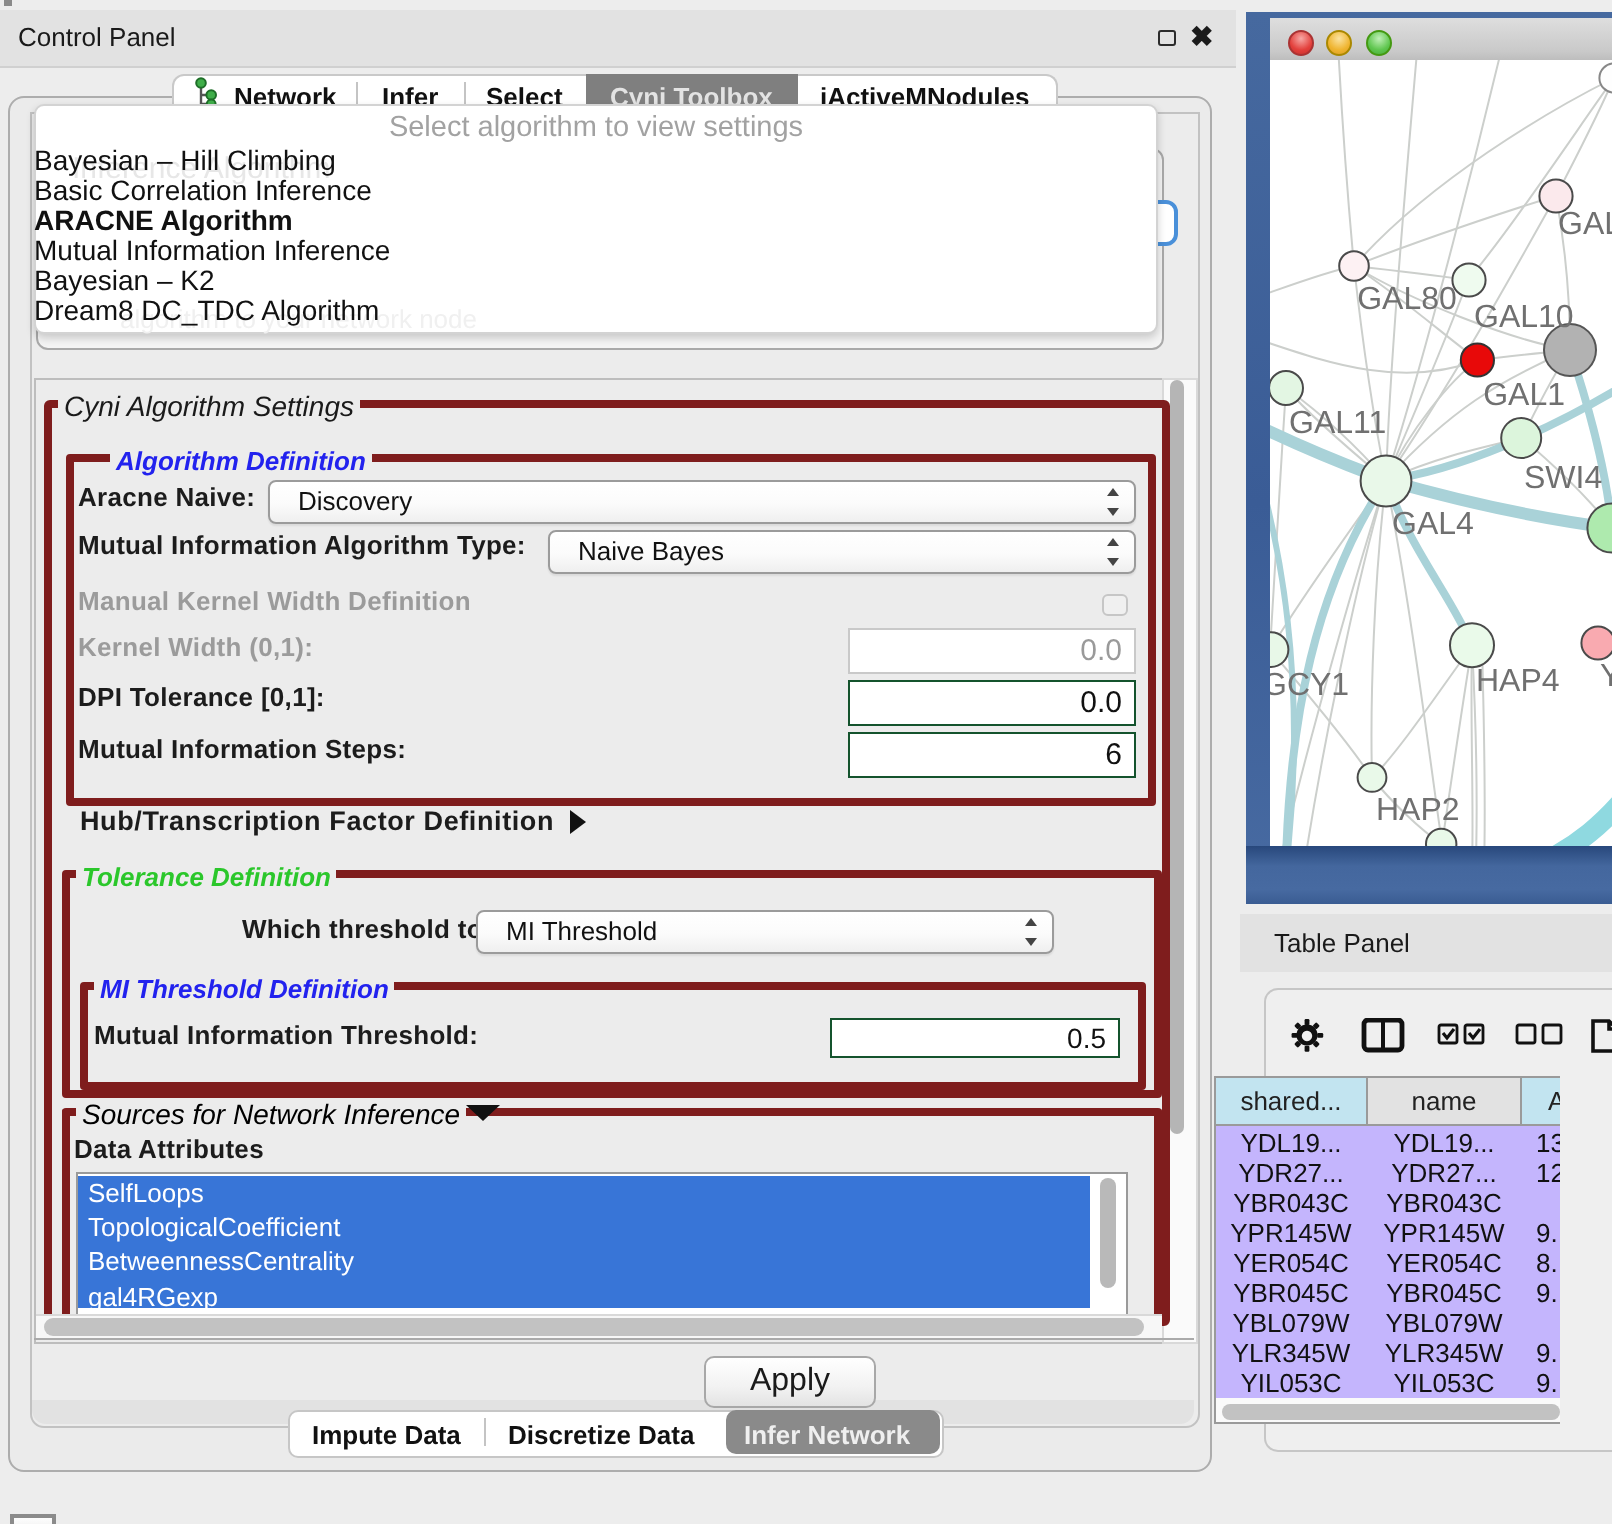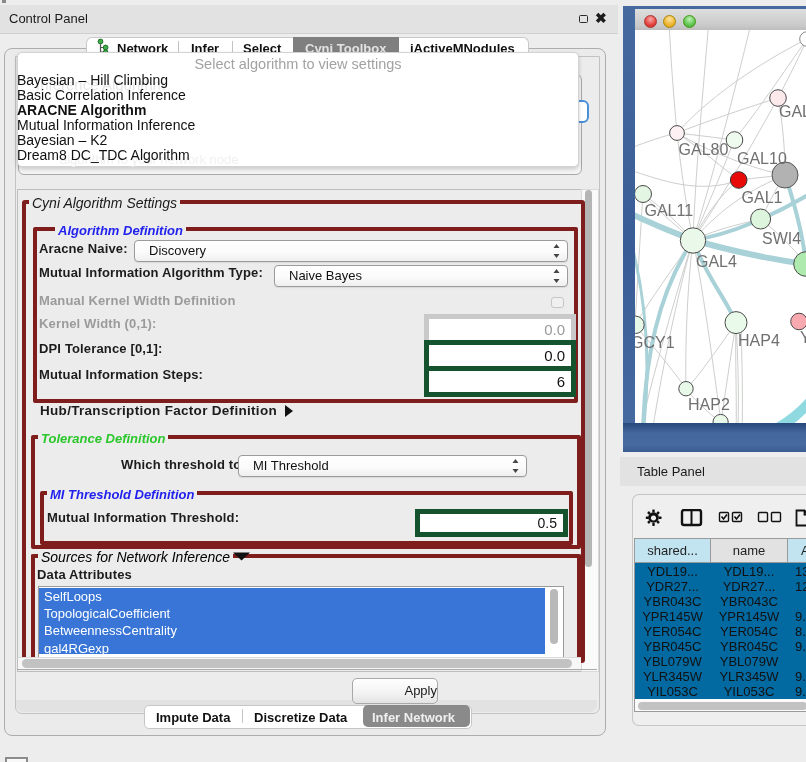--- a/index.html
+++ b/index.html
@@ -2,21 +2,21 @@
 <html><head>
 <meta charset="utf-8">
 <style>
   html,body{margin:0;padding:0;}
   body{width:806px;height:762px;position:relative;overflow:hidden;
        background:#ededed;font-family:"Liberation Sans", sans-serif;
        -webkit-font-smoothing:antialiased;}
   .abs{position:absolute;}
   .lbl{font-size:13px;font-weight:bold;color:#1c1c1c;white-space:nowrap;line-height:13px;letter-spacing:0.15px;}
   .dis{color:#9b9b9b;}
-  .field{position:absolute;background:#fff;border:5px solid #14532d;
+  .field{position:absolute;background:#fff;border:1px solid #14532d;
          font-size:15px;color:#111;text-align:right;line-height:21px;padding-right:6px;}
   .combo{position:absolute;border:1px solid #9b9b9b;border-radius:4px;
          background:linear-gradient(#ffffff,#fbfbfb 55%,#efefef);
          font-size:13px;color:#111;line-height:19px;padding-left:14px;
          box-shadow:0 1px 1px rgba(0,0,0,0.08);}
   .carets{position:absolute;right:7px;top:3px;width:7px;}
   .grp{position:absolute;border:4px solid #7f1d1d;border-radius:2px;font-style:italic;}
   .grptitle{position:absolute;top:-7px;background:#ececec;padding:0 3px;
             font-size:13px;font-weight:bold;white-space:nowrap;line-height:14px;}
 </style>
@@ -125,21 +125,21 @@
 <div class="abs lbl" style="left:37px;top:568px;font-size:13px;">Data Attributes</div>
 <div class="abs" style="left:38px;top:586px;width:524px;height:70px;background:#fff;border:1px solid #9a9a9a;"></div>
 <div class="abs" style="left:39px;top:588px;width:506px;height:66px;background:#3875d7;"></div>
 <div class="abs" style="left:44px;top:588px;font-size:13px;color:#fff;line-height:17.2px;">SelfLoops<br>TopologicalCoefficient<br>BetweennessCentrality<br>gal4RGexp</div>
 <div class="abs" style="left:550px;top:589px;width:8px;height:55px;background:#b9b9b9;border-radius:4px;"></div>
 
 <div class="abs" style="left:18px;top:657px;width:563px;height:12px;background:#f7f7f7;border-top:1px solid #d9d9d9;"></div>
 <div class="abs" style="left:22px;top:658.5px;width:550px;height:9px;background:#c2c2c2;border-radius:4.5px;"></div>
 <div class="abs" style="left:17px;top:669px;width:580px;height:1px;background:#aaa;"></div>
 
-<div class="abs" style="left:352px;top:678px;width:84px;height:24px;background:linear-gradient(#ffffff,#f2f2f2 60%,#e3e3e3);border:1px solid #a8a8a8;border-radius:5px;text-align:right;font-size:13px;color:#1a1a1a;line-height:23px;">Apply</div>
+<div class="abs" style="left:352px;top:678px;width:84px;height:24px;background:linear-gradient(#ffffff,#f2f2f2 60%,#e3e3e3);border:1px solid #a8a8a8;border-radius:5px;text-align:center;font-size:16px;color:#1a1a1a;line-height:23px;">Apply</div>
 
 <div class="abs" style="left:144px;top:705px;width:326px;height:22px;background:#fff;border:1px solid #c6c6c6;border-radius:5px;"></div>
 <div class="abs" style="left:363px;top:705px;width:107px;height:22px;background:#8a8a8a;border-radius:5px;"></div>
 <div class="abs" style="left:242px;top:709px;width:1px;height:14px;background:#c4c4c4;"></div>
 <div class="abs" style="left:156px;top:710px;font-size:13px;font-weight:600;color:#111;">Impute Data</div>
 <div class="abs" style="left:254px;top:710px;font-size:13px;font-weight:600;color:#111;">Discretize Data</div>
 <div class="abs" style="left:372px;top:710px;font-size:13px;font-weight:600;color:#efefef;">Infer Network</div>
 
 <div class="abs" style="left:5px;top:757px;width:19px;height:10px;border:2px solid #8b8b8b;background:linear-gradient(#fdfdfd,#e8e8e8);"></div>
 
@@ -265,21 +265,21 @@
     <rect x="74.5" y="3.5" width="9" height="9" rx="1"></rect>
     <rect x="87.5" y="3.5" width="9" height="9" rx="1"></rect>
     <path d="M76.5 7.5 l2 2.5 l3.5 -4.5" stroke-width="1.6"></path>
     <path d="M89.5 7.5 l2 2.5 l3.5 -4.5" stroke-width="1.6"></path>
     <rect x="113.5" y="3.5" width="9" height="9" rx="1"></rect>
     <rect x="126.5" y="3.5" width="9" height="9" rx="1"></rect>
   </g>
   <path d="M151.5 1.5 h8 l4 4 v11 h-12 Z M159.5 1.5 v4 h4" fill="none" stroke="#111" stroke-width="1.8"></path>
 </svg>
 
-<div class="abs" style="left:634px;top:538px;width:172px;height:172px;background:#0369a1;border:1px solid #9a9a9a;border-right:none;overflow:hidden;">
+<div class="abs" style="left:607px;top:538px;width:172px;height:172px;background:#c4b5fd;border:1px solid #9a9a9a;border-right:none;overflow:hidden;">
   <div class="abs" style="left:0;top:0;width:75px;height:23px;background:#c2e4f0;border-right:1px solid #9a9a9a;border-bottom:1px solid #9a9a9a;text-align:center;font-size:13px;line-height:23px;color:#222;">shared...</div>
   <div class="abs" style="left:76px;top:0;width:76px;height:23px;background:#e2e2e2;border-right:1px solid #9a9a9a;border-bottom:1px solid #9a9a9a;text-align:center;font-size:13px;line-height:23px;color:#222;">name</div>
   <div class="abs" style="left:153px;top:0;width:25px;height:23px;background:#c2e4f0;border-bottom:1px solid #9a9a9a;font-size:13px;line-height:23px;color:#222;">
       <span style="position:absolute;left:13px;">Av</span>
     </div>
   <div class="abs" style="left:0;top:26px;width:75px;text-align:center;font-size:13px;line-height:14.95px;color:#111;">YDL19...<br>YDR27...<br>YBR043C<br>YPR145W<br>YER054C<br>YBR045C<br>YBL079W<br>YLR345W<br>YIL053C</div>
   <div class="abs" style="left:76px;top:26px;width:76px;text-align:center;font-size:13px;line-height:14.95px;color:#111;">YDL19...<br>YDR27...<br>YBR043C<br>YPR145W<br>YER054C<br>YBR045C<br>YBL079W<br>YLR345W<br>YIL053C</div>
   <div class="abs" style="left:160px;top:26px;width:20px;text-align:left;font-size:13px;line-height:14.95px;color:#111;overflow:hidden;white-space:nowrap;">13...<br>12...<br>&nbsp;<br>9...<br>8...<br>9...<br>&nbsp;<br>9...<br>9...</div>
   <div class="abs" style="left:0;top:159.5px;width:172px;height:12.5px;background:#fafafa;"></div>
   <div class="abs" style="left:3px;top:163px;width:169px;height:8px;background:#c2c2c2;border-radius:4px;"></div>

